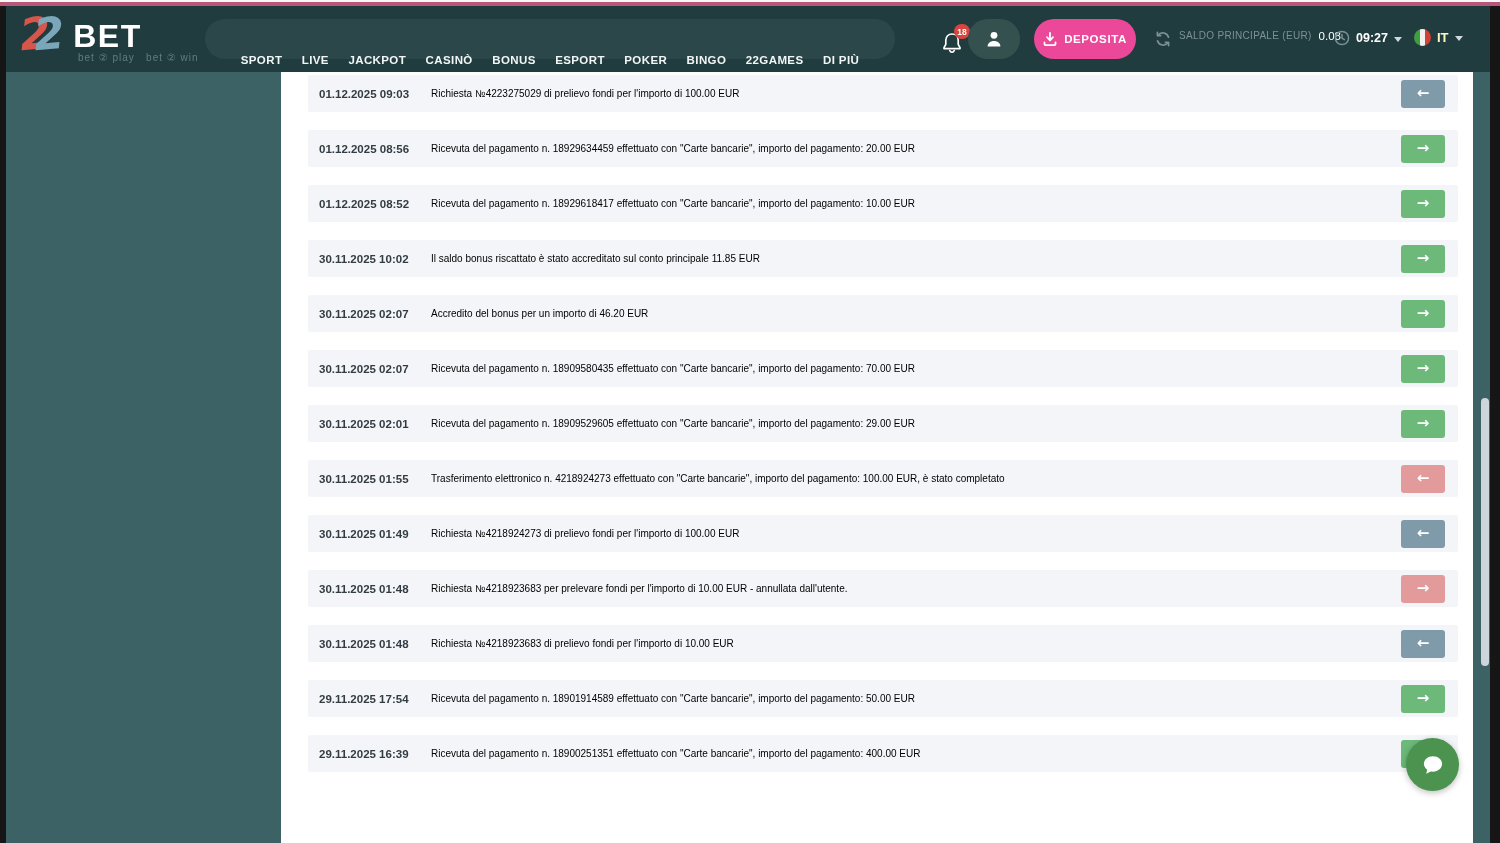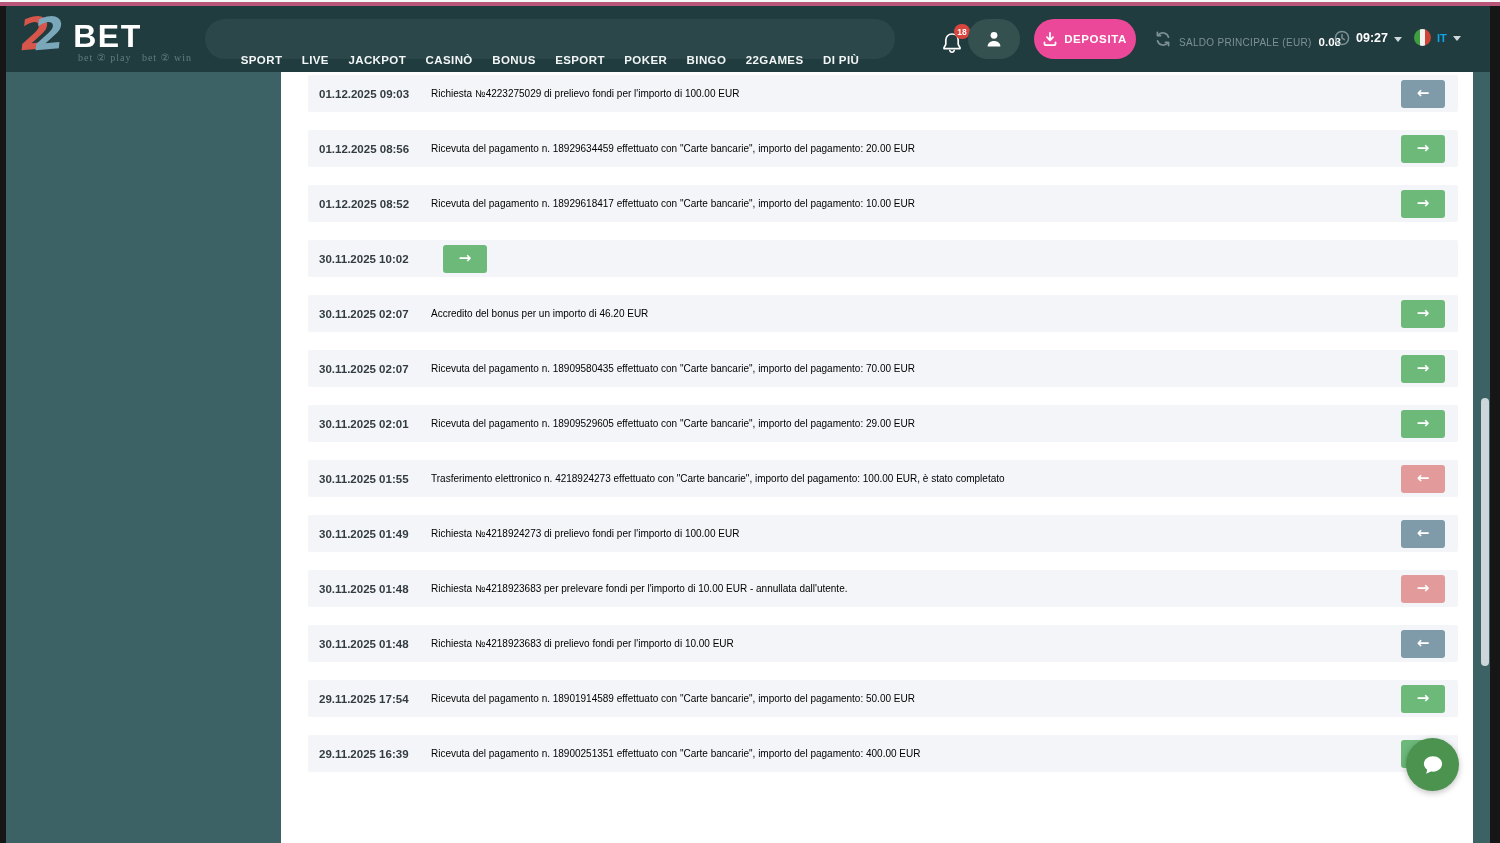--- a/index.html
+++ b/index.html
@@ -14,47 +14,47 @@
 
   
   .navbar { position:absolute; left:6px; top:6px; right:10px; height:66px; background:#213c3f; }
   .logo { position:absolute; left:14px; top:6px; cursor:pointer; }
   .logo-row { display:flex; align-items:flex-start; height:44px; }
   .n2 { font-style:italic; font-weight:800; font-size:44px; line-height:44px;
         font-family:"DejaVu Sans", sans-serif; display:inline-block; transform:rotate(-5deg); }
   .n2a { color:#d7564c; }
   .n2b { color:#7ba7ba; margin-left:-17px; }
   .bet { font-weight:800; font-size:32px; line-height:32px; color:#ffffff; letter-spacing:1.5px; margin-left:9px; margin-top:8px; }
-  .tagline { color:#5f7e82; font-size:10px; letter-spacing:1px; margin-left:58px; margin-top:-4px; white-space:pre;font-family:Liberation Serif, serif; }
+  .tagline { color:#5f7e82; font-size:10px; letter-spacing:1px; margin-left:58px; margin-top:-4px; white-space:pre; }
 
   .navpill { position:absolute; left:199px; top:13px; width:690px; height:40px;
              background:#2b474a; border-radius:20px; display:flex; align-items:center;
              justify-content:space-around; padding:0 26px; }
   .navitem { color:#f2f6f6; font-size:11.5px; font-weight:bold; letter-spacing:.4px;
              cursor:pointer; white-space:nowrap;margin-top:41px; }
 
   .bell-wrap { position:absolute; left:933px; top:21px; width:34px; height:34px; cursor:pointer;text-decoration:underline; }
   .badge { position:absolute; left:15px; top:-3px; min-width:16px; height:15px; padding:0 3px;
            background:#d8453e; border-radius:8px; color:#fff; font-size:8.5px; font-weight:bold;
            display:flex; align-items:center; justify-content:center; }
   .userpill { position:absolute; left:962px; top:13px; width:52px; height:40px; border-radius:20px;
               background:#35514f; border:none; display:flex; align-items:center; justify-content:center; cursor:pointer; }
   .deposit { position:absolute; left:1028px; top:13px; width:102px; height:40px; border-radius:20px;
              background:#ec4899; border:none; display:flex; align-items:center; justify-content:center;
              gap:7px; cursor:pointer; }
   .deposit span { color:#fff; font-size:11.5px; font-weight:bold; letter-spacing:.6px; }
 
-  .saldo { position:absolute; left:1148px; top:24px; display:flex; align-items:flex-end; gap:7px; cursor:pointer; }
+  .saldo { position:absolute; left:1148px; top:24px; display:flex; align-items:flex-start; gap:7px; cursor:pointer; }
   .saldo-label { color:#7c9196; font-size:10px; letter-spacing:.3px; }
-  .saldo-value { color:#ffffff; font-size:11.5px; font-weight:bold; }
+  .saldo-value { color:#ffffff; font-size:11.5px; font-weight:normal; }
 
   .timebox { position:absolute; left:1328px; top:24px; display:flex; align-items:center; gap:6px; cursor:pointer; }
   .time-text { color:#fff; font-size:12.5px; font-weight:bold; }
   .langbox { position:absolute; left:1408px; top:23px; display:flex; align-items:center; gap:6px; cursor:pointer; }
-  .lang-text { color:#0ea5e9; font-size:11px; font-weight:bold; }
+  .lang-text { color:#fef9c3; font-size:13px; font-weight:bold; }
   .caret { width:0; height:0; border-left:4px solid transparent; border-right:4px solid transparent;
            border-top:5px solid #cfd9db; margin-top:2px; }
   .flag { width:17px; height:17px; border-radius:50%; overflow:hidden; display:flex; }
   .flag i { flex:1; } .flag .fg{background:#3f9e3f;} .flag .fw{background:#f2f2f2;} .flag .fr{background:#cf4236;}
 
   
   .main { position:absolute; left:6px; right:10px; top:72px; bottom:0; background:#3d6266; }
   .content { position:absolute; left:281px; width:1192px; top:72px; bottom:0; background:#ffffff; }
   .list { padding:3px 15px 0 15px;margin-left:12px; }
   .row { height:37px; margin-bottom:18px; background:#f3f5f8; border-radius:2px;
@@ -198,20 +198,21 @@
   <div class="row">
     <span class="date">01.12.2025 08:52</span>
     <span class="desc">Ricevuta del pagamento n. 18929618417 effettuato con "Carte bancarie", importo del pagamento: 10.00 EUR</span>
     <button class="chip green">
       <span class="arr">→</span>
     </button>
   </div>
 
   <div class="row">
     <span class="date">30.11.2025 10:02</span>
+    <span class="desc">Il saldo bonus riscattato è stato accreditato sul conto principale 11.85 EUR</span>
     <button class="chip green">
       <span class="arr">→</span>
     </button>
   </div>
 
   <div class="row">
     <span class="date">30.11.2025 02:07</span>
     <span class="desc">Accredito del bonus per un importo di 46.20 EUR</span>
     <button class="chip green">
       <span class="arr">→</span>

